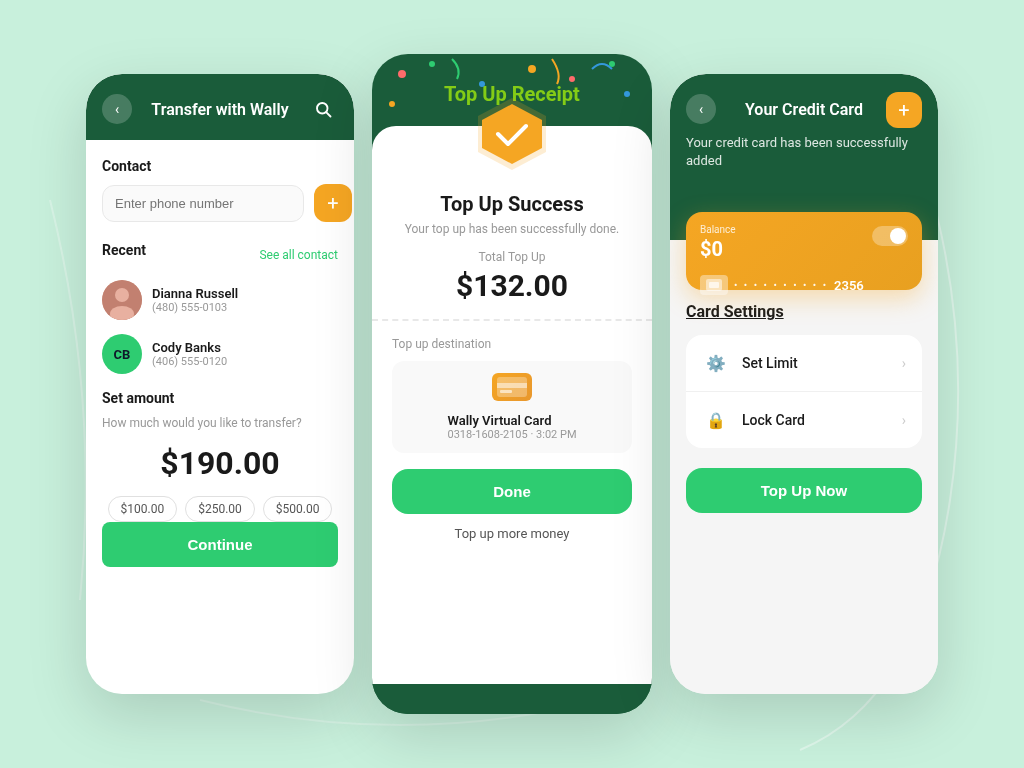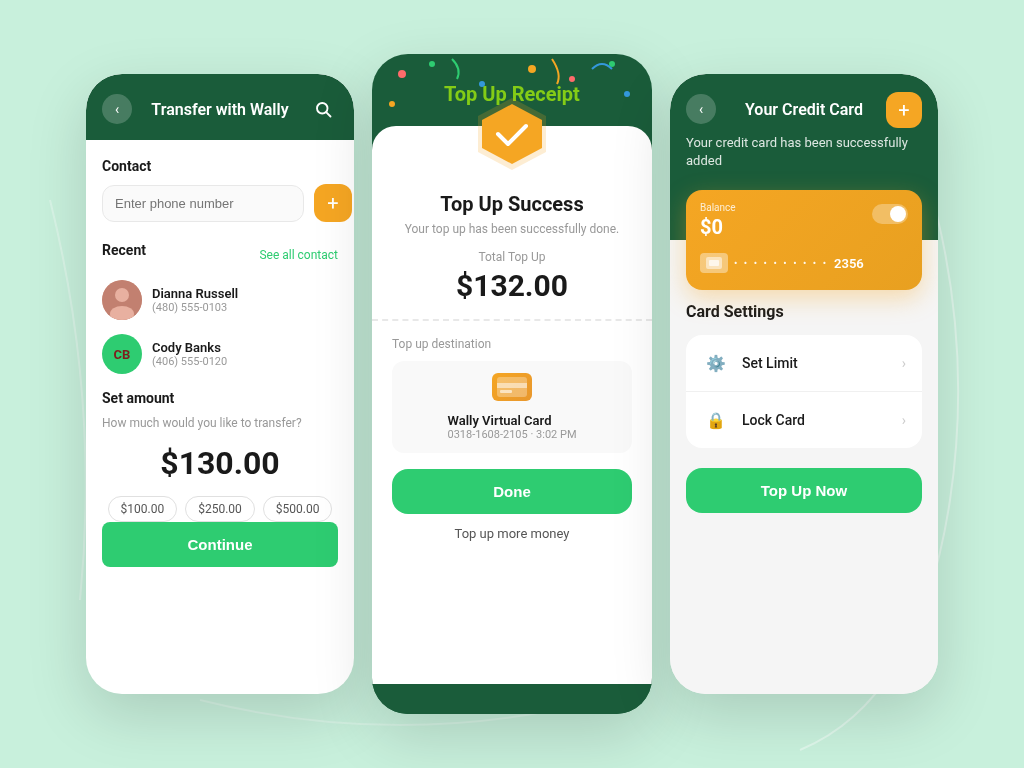--- a/index.html
+++ b/index.html
@@ -350,21 +350,21 @@
       display: flex; align-items: center; justify-content: center;
       color: #fff;
       font-size: 20px;
       cursor: pointer;
     }
     .credit-card-visual {
       position: absolute;
       bottom: -50px;
       left: 16px;
       right: 16px;
-      height: 100px;
+      height: 78px;
       background: linear-gradient(135deg, #f5a623, #e8a020);
       border-radius: 16px;
       padding: 12px 14px;
       box-shadow: 0 8px 24px rgba(245,166,35,0.35);
     }
     .card-balance-label {
       font-size: 10px;
       color: rgba(255,255,255,0.8);
       margin-bottom: 2px;
     }
@@ -418,20 +418,21 @@
     .phone-3-body {
       flex: 1;
       padding: 62px 16px 16px;
       background: #f5f5f5;
     }
     .card-settings-title {
       font-size: 16px;
       font-weight: 700;
       color: #1a1a1a;
       margin-bottom: 14px;
+      text-decoration: underline;
     }
     .settings-list {
       background: #fff;
       border-radius: 16px;
       overflow: hidden;
       margin-bottom: 20px;
     }
     .settings-item {
       display: flex;
       align-items: center;
@@ -522,32 +523,32 @@
             <ellipse cx="20" cy="34" rx="12" ry="8" fill="#e8b0a0"></ellipse>
           </svg>
         </div>
         <div class="contact-info">
           <div class="name">Dianna Russell</div>
           <div class="phone-num">(480) 555-0103</div>
         </div>
       </div>
 
       <div class="contact-item">
-        <div class="avatar avatar-initials" style="background:#2ecc71;color:#7f1d1d;font-size:13px;font-weight:700;">
+        <div class="avatar avatar-initials" style="background:#2ecc71;color:#0f172a;font-size:13px;font-weight:700;">
           <span>CB</span>
         </div>
         <div class="contact-info">
           <div class="name">Cody Banks</div>
           <div class="phone-num">(406) 555-0120</div>
         </div>
       </div>
       <div class="set-amount-section">
         <div class="section-label">Set amount</div>
         <div class="set-amount-desc">How much would you like to transfer?</div>
-        <div class="amount-display">$130.00</div>
+        <div class="amount-display">$190.00</div>
         <div class="quick-amounts">
           <span class="quick-chip">$100.00</span>
           <span class="quick-chip">$250.00</span>
           <span class="quick-chip">$500.00</span>
         </div>
         <button class="continue-btn">Continue</button>
       </div>
     </div>
   </div>
 

